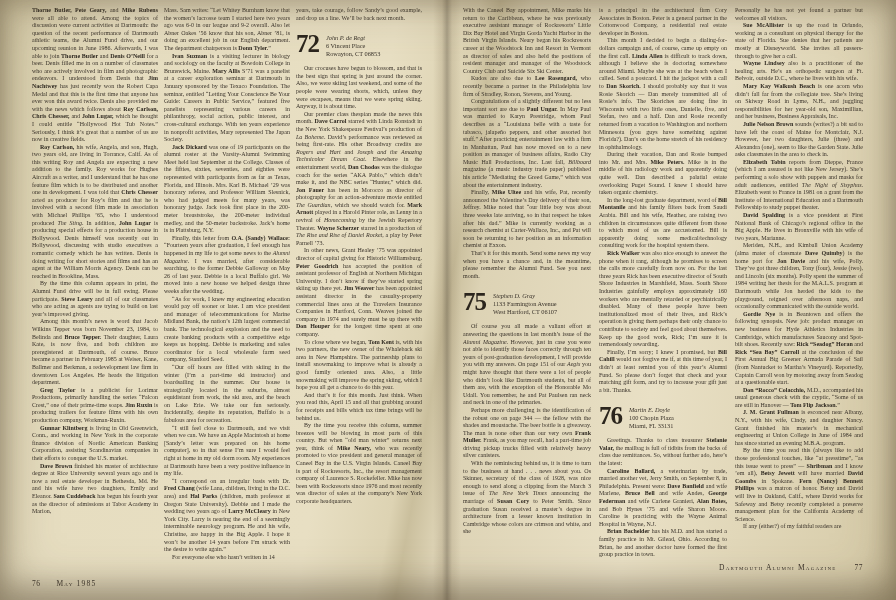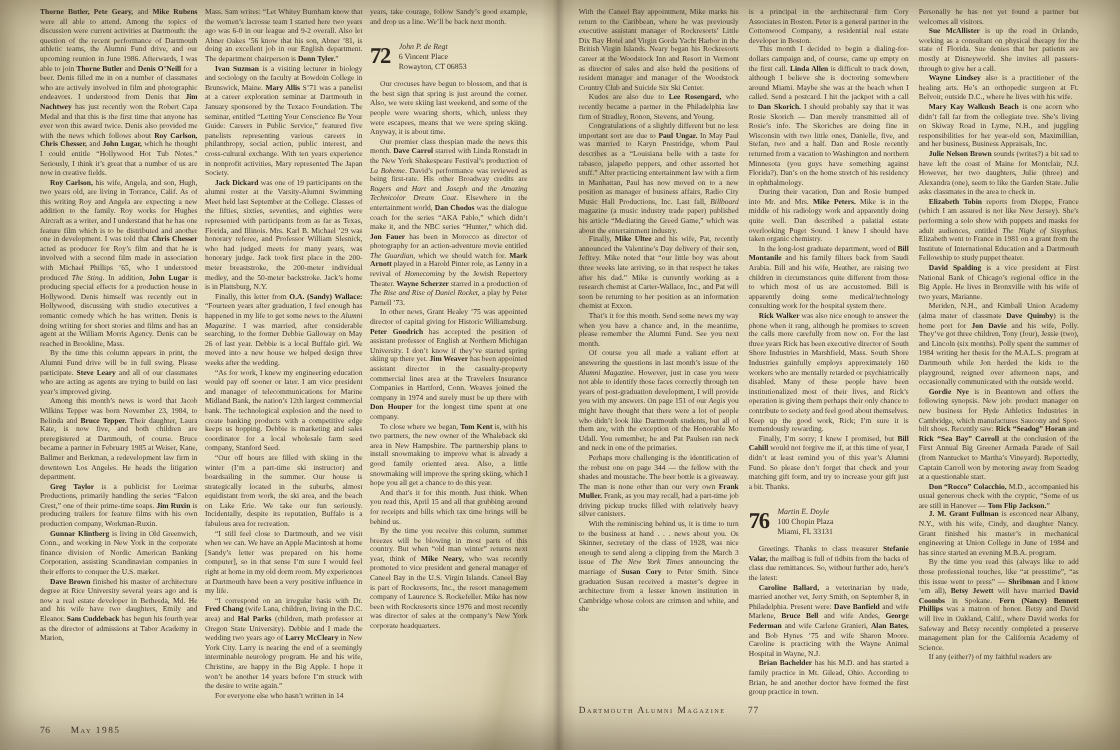--- a/index.html
+++ b/index.html
@@ -32,31 +32,31 @@
   .page.left .c1{left:164px;width:126px;}
   .page.left .c2{left:296px;width:126px;}
   .page.right .c0{left:15px;width:128px;}
   .page.right .c1{left:151px;width:128px;}
   .page.right .c2{left:287px;width:128px;}
   .col p{margin:0;}
   .col p.indent{text-indent:8px;}
   .col b{color:#2e2820;}
   .class-header{display:flex;align-items:flex-start;margin:11px 0 7px 0;}
   .class-num{
-    font-size:18px;font-weight:bold;line-height:22px;letter-spacing:-1px;
+    font-size:25px;font-weight:bold;line-height:22px;letter-spacing:-1px;
     margin-right:7px;color:#2b251d;
   }
   .sec-info{font-size:6.3px;line-height:8px;padding-top:1px;color:#39322a;}
   .sec-name{font-style:italic;}
   .footer{position:absolute;font-size:7.5px;color:#3a332b;}
   .footer .pgnum{letter-spacing:.5px;}
   .footer .caps{font-variant:small-caps;letter-spacing:1.2px;}
   .left-footer{left:32px;top:579px;}
   .left-footer .pgnum{margin-right:16px;}
-  .right-footer{left:15px;top:563px;width:400px;text-align:left;}
+  .right-footer{left:15px;top:563px;width:400px;text-align:right;}
   .right-footer .caps{margin-right:18px;}
 </style>
 </head>
 <body>
 
 <div class="spread">
 
   <div class="page left">
     <div class="col c0">
         <p class=""><b>Thorne Butler, Pete Geary,</b> and <b>Mike Rubens</b> were all able to attend. Among the topics of discussion were current activities at Dartmouth: the question of the recent performance of Dartmouth athletic teams, the Alumni Fund drive, and our upcoming reunion in June 1986. Afterwards, I was able to join <b>Thorne Butler</b> and <b>Denis O’Neill</b> for a beer. Denis filled me in on a number of classmates who are actively involved in film and photographic endeavors. I understood from Denis that <b>Jim Nachtwey</b> has just recently won the Robert Capa Medal and that this is the first time that anyone has ever won this award twice. Denis also provided me with the news which follows about <b>Roy Carlson, Chris Chesser,</b> and <b>John Lugar,</b> which he thought I could entitle “Hollywood Hot Tub Notes.” Seriously, I think it’s great that a number of us are now in creative fields.</p>
@@ -96,20 +96,24 @@
     </div>
   </div>
 
   <div class="page right">
     <div class="col c0">
         <p class="">With the Caneel Bay appointment, Mike marks his return to the Caribbean, where he was previously executive assistant manager of Rockresorts’ Little Dix Bay Hotel and Virgin Gorda Yacht Harbor in the British Virgin Islands. Neary began his Rockresorts career at the Woodstock Inn and Resort in Vermont as director of sales and also held the positions of resident manager and manager of the Woodstock Country Club and Suicide Six Ski Center.</p>
         <p class="indent">Kudos are also due to <b>Lee Rosengard,</b> who recently became a partner in the Philadelphia law firm of Stradley, Ronon, Stevens, and Young.</p>
         <p class="indent">Congratulations of a slightly different but no less important sort are due to <b>Paul Ungar.</b> In May Paul was married to Karyn Prestridge, whom Paul describes as a “Louisiana belle with a taste for tabasco, jalapeño peppers, and other assorted hot stuff.” After practicing entertainment law with a firm in Manhattan, Paul has now moved on to a new position as manager of business affairs, Radio City Music Hall Productions, Inc. Last fall, <i>Billboard</i> magazine (a music industry trade paper) published his article “Mediating the Greed Game,” which was about the entertainment industry.</p>
         <p class="indent">Finally, <b>Mike Ultee</b> and his wife, Pat, recently announced the Valentine’s Day delivery of their son, Jeffrey. Mike noted that “our little boy was about three weeks late arriving, so in that respect he takes after his dad.” Mike is currently working as a research chemist at Carter-Wallace, Inc., and Pat will soon be returning to her position as an information chemist at Exxon.</p>
         <p class="indent">That’s it for this month. Send some news my way when you have a chance and, in the meantime, please remember the Alumni Fund. See you next month.</p>
+        <div class="class-header">
+          <span class="class-num">75</span>
+          <span class="sec-info"><span class="sec-name">Stephen D. Gray</span><br>1133 Farmington Avenue<br>West Hartford, CT 06107</span>
+        </div>
         <p class="indent">Of course you all made a valiant effort at answering the questions in last month’s issue of the <i>Alumni Magazine</i>. However, just in case you were not able to identify those faces correctly through ten years of post-graduation development, I will provide you with my answers. On page 151 of our <i>Aegis</i> you might have thought that there were a lot of people who didn’t look like Dartmouth students, but all of them are, with the exception of the Honorable Mo Udall. You remember, he and Pat Paulsen ran neck and neck in one of the primaries.</p>
         <p class="indent">Perhaps more challenging is the identification of the robust one on page 344 — the fellow with the shades and moustache. The beer bottle is a giveaway. The man is none other than our very own <b>Frank Muller.</b> Frank, as you may recall, had a part-time job driving pickup trucks filled with relatively heavy silver canisters.</p>
         <p class="indent">With the reminiscing behind us, it is time to turn to the business at hand . . . news about you. Os Skinner, secretary of the class of 1928, was nice enough to send along a clipping from the March 3 issue of <i>The New York Times</i> announcing the marriage of <b>Susan Cory</b> to Peter Smith. Since graduation Susan received a master’s degree in architecture from a lesser known institution in Cambridge whose colors are crimson and white, and she</p>
       </div>
     <div class="col c1">
         <p class="">is a principal in the architectural firm Cory Associates in Boston. Peter is a general partner in the Cottonwood Company, a residential real estate developer in Boston.</p>
         <p class="indent">This month I decided to begin a dialing-for-dollars campaign and, of course, came up empty on the first call. <b>Linda Allen</b> is difficult to track down, although I believe she is doctoring somewhere around Miami. Maybe she was at the beach when I called. Send a postcard. I hit the jackpot with a call to <b>Dan Skorich.</b> I should probably say that it was Rosie Skorich — Dan merely transmitted all of Rosie’s info. The Skoriches are doing fine in Wisconsin with two little ones, Danielle, five, and Stefan, two and a half. Dan and Rosie recently returned from a vacation to Washington and northern Minnesota (you guys have something against Florida?). Dan’s on the home stretch of his residency in ophthalmology.</p>
         <p class="indent">During their vacation, Dan and Rosie bumped into Mr. and Mrs. <b>Mike Peters.</b> Mike is in the middle of his radiology work and apparently doing quite well. Dan described a palatial estate overlooking Puget Sound. I knew I should have taken organic chemistry.</p>
         <p class="indent">In the long-lost graduate department, word of <b>Bill Montanile</b> and his family filters back from Saudi Arabia. Bill and his wife, Heather, are raising two children in circumstances quite different from those to which most of us are accustomed. Bill is apparently doing some medical/technology consulting work for the hospital system there.</p>
         <p class="indent"><b>Rick Walker</b> was also nice enough to answer the phone when it rang, although he promises to screen the calls more carefully from now on. For the last three years Rick has been executive director of South Shore Industries in Marshfield, Mass. South Shore Industries gainfully employs approximately 160 workers who are mentally retarded or psychiatrically disabled. Many of these people have been institutionalized most of their lives, and Rick’s operation is giving them perhaps their only chance to contribute to society and feel good about themselves. Keep up the good work, Rick; I’m sure it is tremendously rewarding.</p>

